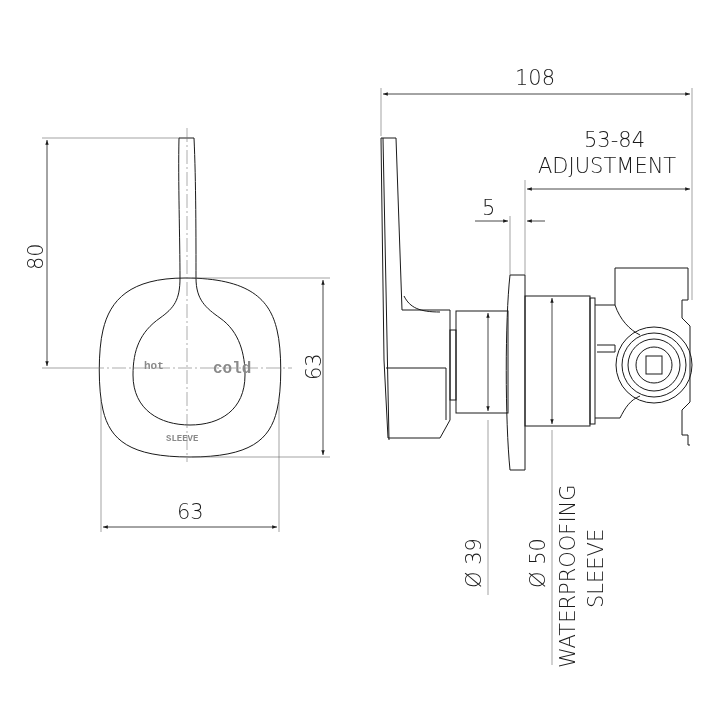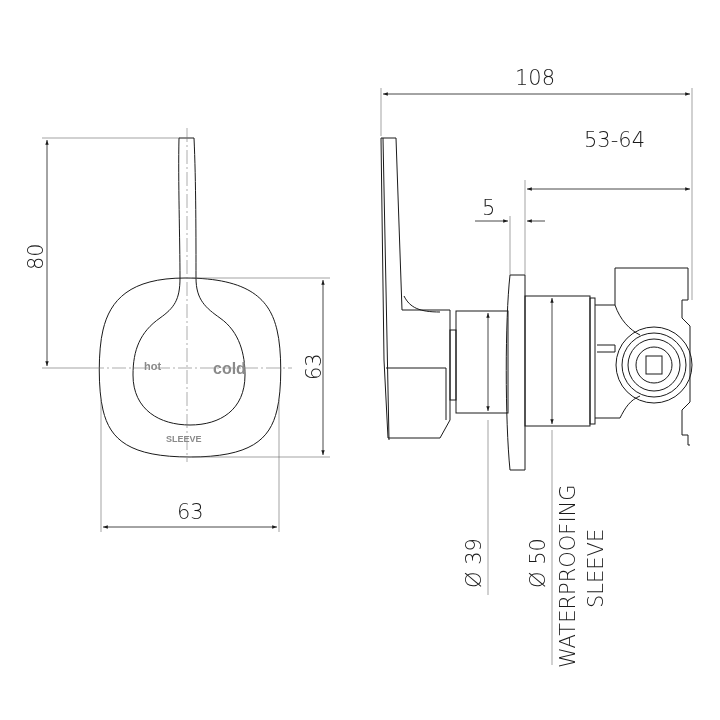--- a/index.html
+++ b/index.html
@@ -1,21 +1,21 @@
 <!DOCTYPE html>
 <html><head>
 <meta charset="utf-8">
 <style>
   html,body{margin:0;padding:0;background:#fff;}
   #stage{position:relative;width:720px;height:720px;overflow:hidden;background:#ffffff;}
   svg{position:absolute;left:0;top:0;}
   .lbl{position:absolute;font-family:"DejaVu Sans",sans-serif;color:#1a1a1a;white-space:nowrap;font-weight:300;}
   .big{font-size:21px;}
   .rot{transform-origin:left top;transform:rotate(-90deg);}
-  .tiny{font-family:Liberation Sans, sans-serif;font-size:9px;color:#8a8a8a;font-weight:bold;position:absolute;}
+  .tiny{font-family:Liberation Mono, monospace;font-size:9px;color:#8a8a8a;font-weight:bold;position:absolute;}
 </style>
 </head>
 <body>
 
 <div id="stage">
 <svg width="720" height="720" viewBox="0 0 720 720">
   <defs>
     <marker id="arr" viewBox="0 0 10 10" refX="10" refY="5" markerWidth="10" markerHeight="6" orient="auto-start-reverse">
       <path d="M0,1.5 L10,5 L0,8.5 z" fill="#1a1a1a"></path>
     </marker>
@@ -86,19 +86,20 @@
 </svg>
 
 <div class="lbl big rot" style="left:24px;top:270px;">80</div>
 <div class="lbl big rot" style="left:302px;top:380px;">63</div>
 <div class="lbl big" style="left:177px;top:500px;">63</div>
 <div class="tiny" style="left:144px;top:360px;font-size:11px;">hot</div>
 <div class="tiny" style="left:213px;top:360px;font-size:16px;">cold</div>
 <div class="tiny" style="left:166px;top:434px;">SLEEVE</div>
 
 <div class="lbl big" style="left:515px;top:66px;text-align:center;">108</div>
-<div class="lbl big" style="left:584px;top:128px;">53-64</div>
+<div class="lbl big" style="left:584px;top:128px;">53-84</div>
+<div class="lbl big" style="left:538px;top:154px;">ADJUSTMENT</div>
 <div class="lbl big" style="left:482px;top:196px;">5</div>
 <div class="lbl big rot" style="left:462px;top:588px;">Ø 39</div>
 <div class="lbl big rot" style="left:526px;top:588px;">Ø 50</div>
 <div class="lbl big rot" style="left:556px;top:668px;">WATERPROOFING</div>
 <div class="lbl big rot" style="left:584px;top:608px;">SLEEVE</div>
 </div>
 
 </body></html>

